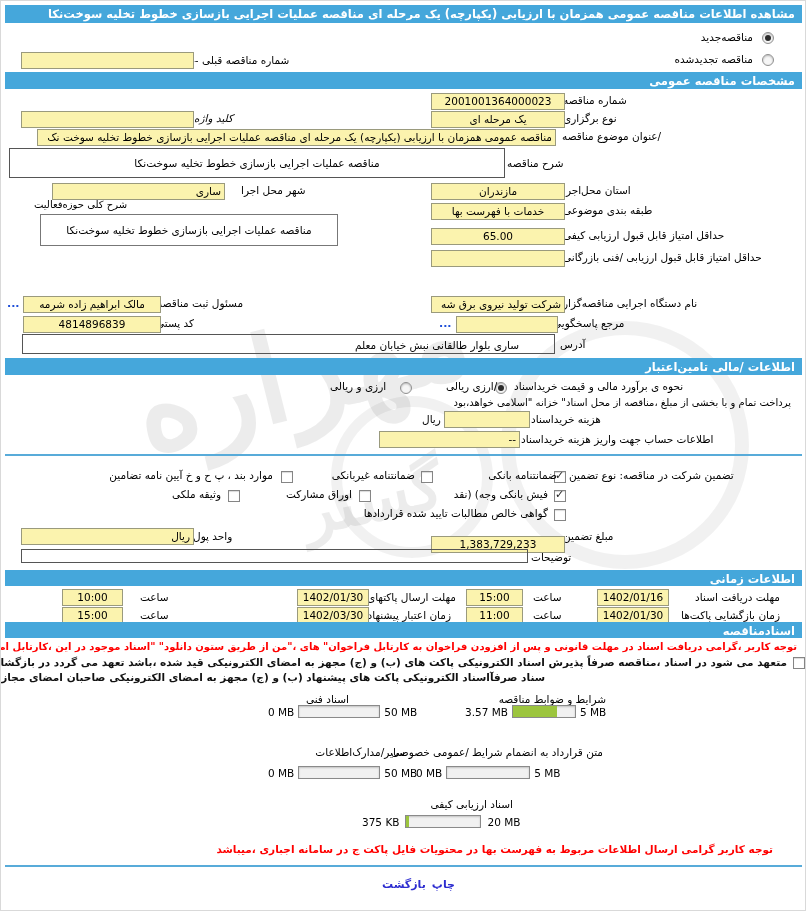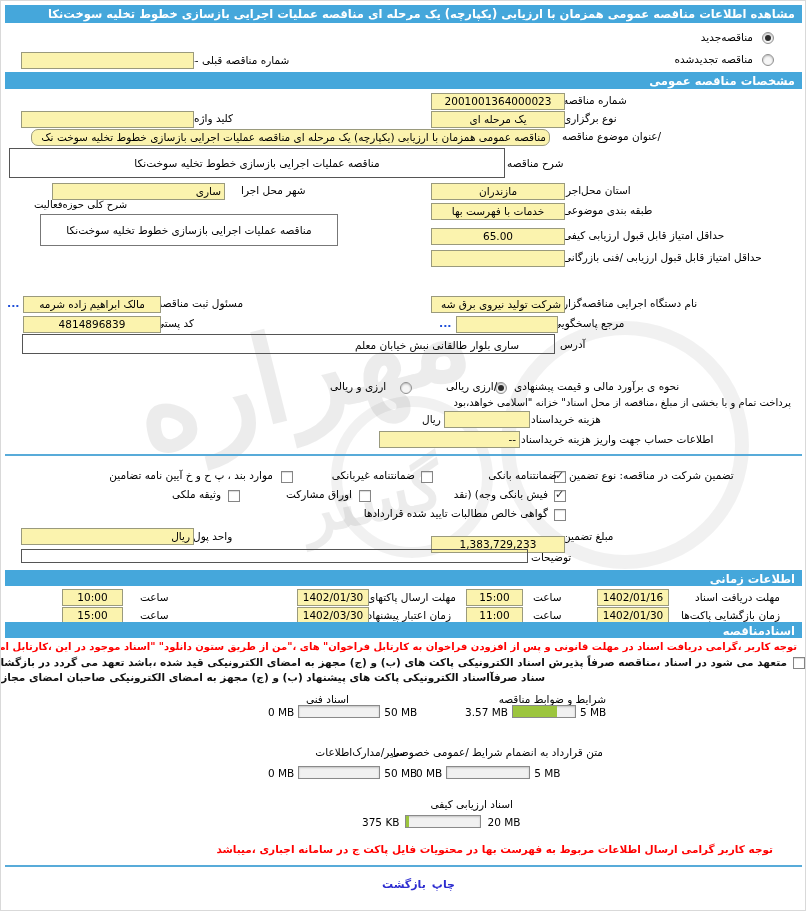--- a/index.html
+++ b/index.html
@@ -56,25 +56,25 @@
   <span class="lb" style="top:53px;left:190px;">شماره مناقصه قبلی --</span>
   <div class="yb" style="top:51px;left:20px;width:165px;"></div>
 
   <div class="sec" style="top:71px;height:17px;">مشخصات مناقصه عمومی</div>
 
   <span class="lb" style="top:93px;left:562px;">شماره مناقصه</span>
   <div class="yb ltr" style="top:92px;left:430px;width:126px;">2001001364000023</div>
 
   <span class="lb" style="top:111px;left:562px;">نوع برگزاری</span>
   <div class="yb" style="top:110px;left:430px;width:126px;">یک مرحله ای</div>
-  <span class="lb" style="top:111px;left:193px;">کلید واژه</span>
+  <span class="lb" style="top:111px;left:193px;font-style:italic;">کلید واژه</span>
   <div class="yb" style="top:110px;left:20px;width:165px;"></div>
 
   <span class="lb" style="top:129px;left:561px;">/عنوان موضوع مناقصه</span>
-  <div class="yb ta-r" style="top:128px;left:30px;width:511px;border-radius:7px;">مناقصه عمومی همزمان با ارزیابی (یکپارچه) یک مرحله ای مناقصه عملیات اجرایی بازسازی خطوط تخلیه سوخت نک</div>
+  <div class="yb ta-r" style="top:128px;left:36px;width:511px;">مناقصه عمومی همزمان با ارزیابی (یکپارچه) یک مرحله ای مناقصه عملیات اجرایی بازسازی خطوط تخلیه سوخت نک</div>
 
   <span class="lb" style="top:156px;left:506px;">شرح مناقصه</span>
   <div class="wb" style="top:147px;left:8px;width:494px;height:28px;line-height:28px;text-align:center;">مناقصه عملیات اجرایی بازسازی خطوط تخلیه سوخت‌نکا</div>
 
   <span class="lb" style="top:183px;left:562px;">استان محل‌اجرا</span>
   <div class="yb" style="top:182px;left:430px;width:126px;">مازندران</div>
   <span class="lb" style="top:183px;left:240px;">شهر محل اجرا</span>
   <div class="yb ta-r" style="top:182px;left:20px;width:165px;margin-left:31px;">ساری</div>
 
   <span class="lb" style="top:203px;left:562px;">طبقه بندی موضوعی</span>
@@ -97,22 +97,23 @@
 
   <span class="lb" style="top:316px;left:552px;">مرجع پاسخگویی</span>
   <div class="yb" style="top:315px;left:455px;width:94px;"></div>
   <span class="dots" style="top:316px;left:438px;">...</span>
   <span class="lb" style="top:316px;left:155px;">کد پستی</span>
   <div class="yb ltr" style="top:315px;left:22px;width:130px;">4814896839</div>
 
   <span class="lb" style="top:337px;left:559px;">آدرس</span>
   <div class="wb ta-r" style="top:333px;left:21px;width:533px;height:20px;line-height:20px;padding-left:12px;padding-right:35px;box-sizing:border-box;">ساری  بلوار طالقانی نبش خیابان معلم</div>
 
-
-  <span class="lb" style="top:379px;left:513px;">نحوه ی برآورد مالی و قیمت پیشنهادی</span>
+  <div class="sec" style="top:357px;height:17px;">اطلاعات /مالی تامین‌اعتبار</div>
+
+  <span class="lb" style="top:379px;left:513px;">نحوه ی برآورد مالی و قیمت خریداسناد</span>
   <span class="rd on" style="top:381px;left:494px;"></span>
   <span class="lb" style="top:379px;left:445px;">/ارزی ریالی</span>
   <span class="rd" style="top:381px;left:399px;"></span>
   <span class="lb" style="top:379px;left:329px;">ارزی و ریالی</span>
 
   <span class="lb sm" style="top:396px;right:14px;">پرداخت تمام و یا بخشی از مبلغ ،مناقصه از محل اسناد" خزانه "اسلامی خواهد،بود</span>
 
   <span class="lb" style="top:412px;left:530px;">هزینه خریداسناد</span>
   <div class="yb" style="top:410px;left:443px;width:78px;"></div>
   <span class="lb" style="top:412px;left:421px;">ریال</span>

